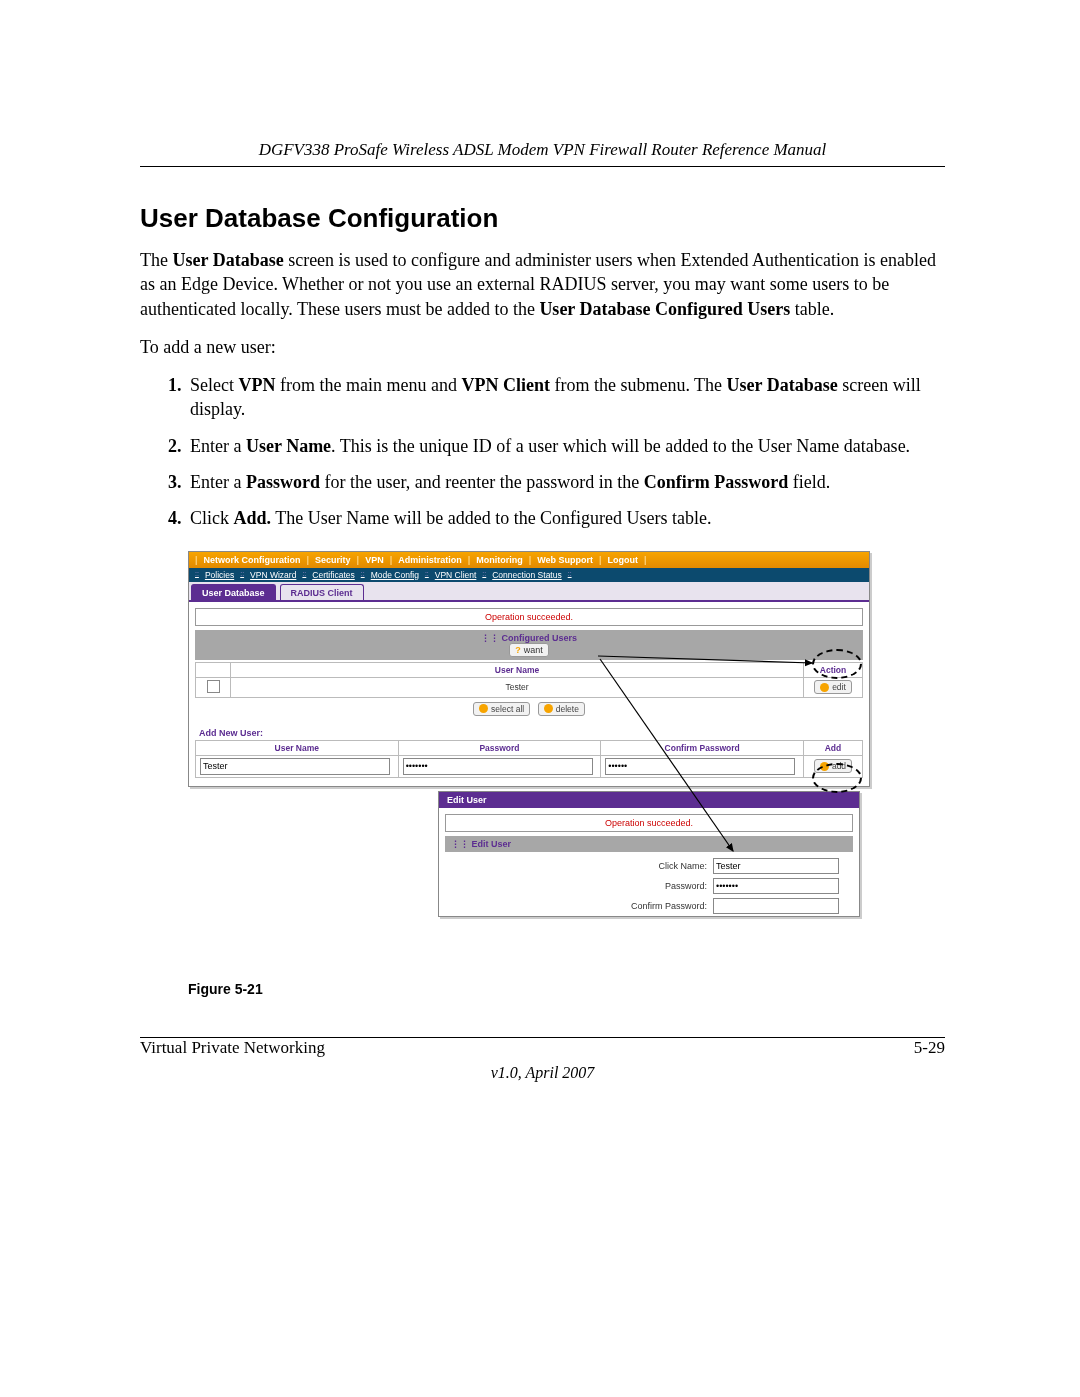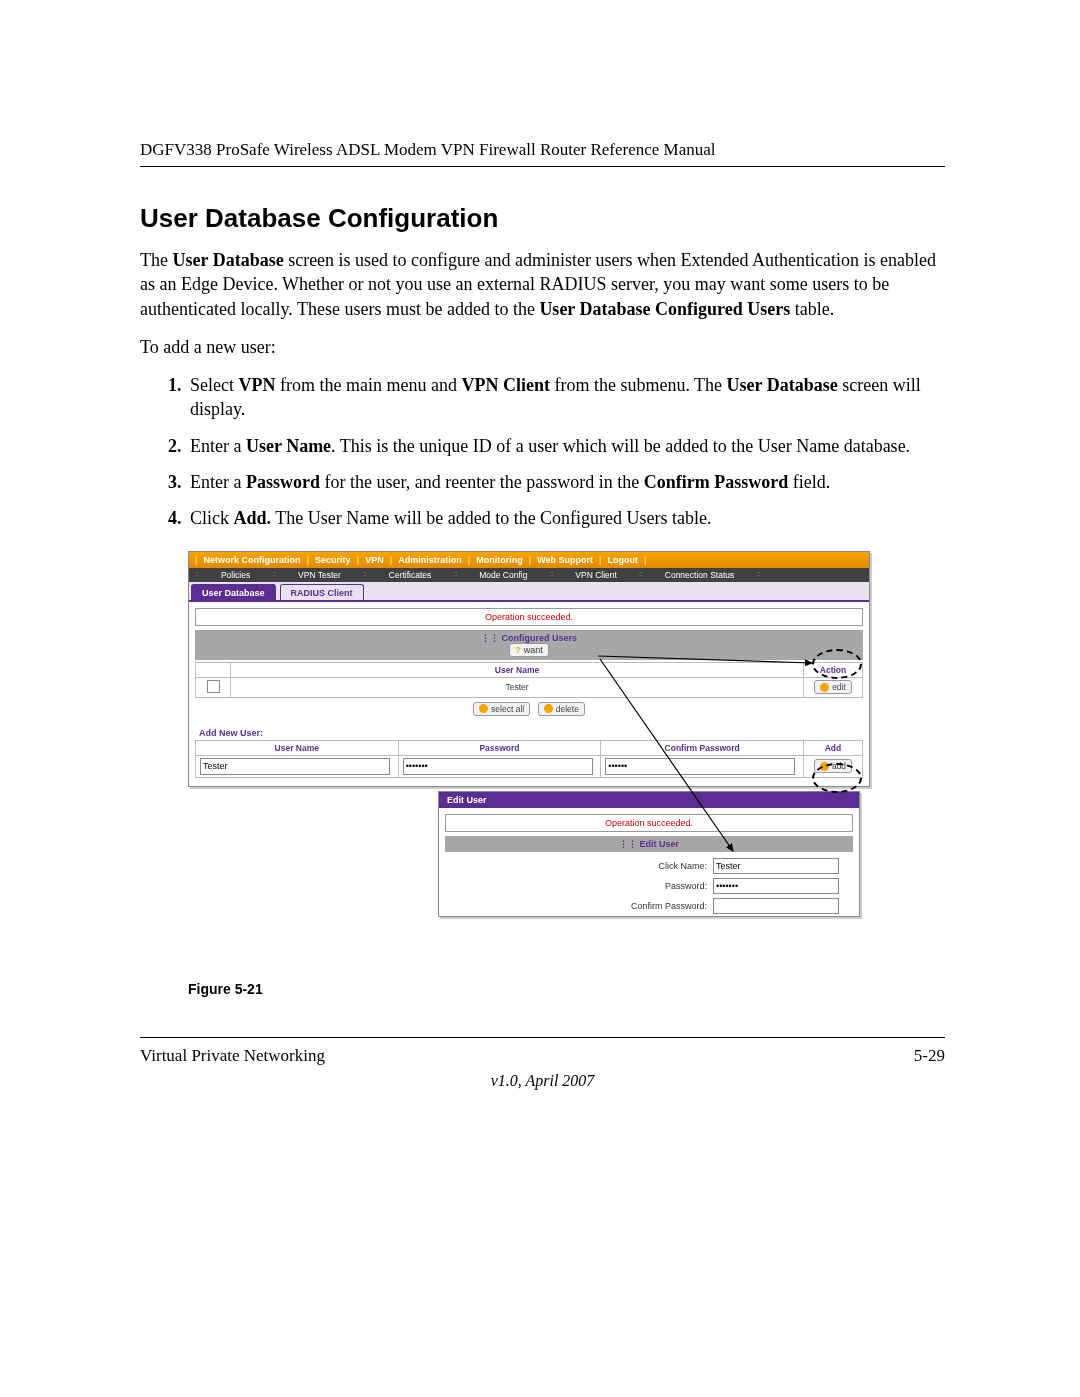--- a/index.html
+++ b/index.html
@@ -9,22 +9,23 @@
     font-family: "Times New Roman", Times, serif;
     color: #000;
     width: 1080px;
   }
   .page {
     padding: 140px 135px 60px 140px;
     box-sizing: border-box;
     position: relative;
   }
   .running-head {
+    font-style: italic;
     font-size: 17px;
-    text-align: left;
+    text-align: center;
     border-bottom: 1.5px solid #000;
     padding-bottom: 6px;
     margin-bottom: 36px;
   }
   h2.section-title {
     font-family: Arial, Helvetica, sans-serif;
     font-weight: bold;
     font-size: 26px;
     margin: 0 0 14px 0;
   }
@@ -78,27 +79,28 @@
     color: #fff;
     font-weight: bold;
     font-size: 9px;
     padding: 3px 6px;
     display: flex;
     gap: 6px;
     white-space: nowrap;
   }
   .menu-bar span.sep { color: #ffd37a; }
   .menu-sub {
-    background: #404040;
+    background: #0c4a6e;
     color: #fff;
     font-size: 8.5px;
     padding: 2px 6px;
     display: flex;
-    gap: 22px;
+    gap: 6px;
     white-space: nowrap;
+    text-decoration: underline;
   }
   .menu-sub span.sep { color: #a88ecf; font-size: 7px; }
   .tabs-row {
     background: #e8e3ee;
     border-bottom: 2px solid #5c2d91;
     display: flex;
     font-size: 9px;
   }
   .tab {
     padding: 3px 10px 2px 10px;
@@ -207,21 +209,20 @@
     font-size: 9px;
     padding: 3px 8px;
   }
   .shot2 .panel-head2 {
     background: #a7a7a7;
     color: #5c2d91;
     font-weight: bold;
     font-size: 9px;
     padding: 3px 6px;
     margin: 0 6px;
-    text-align: center;
   }
   .shot2 .form-row {
     display: flex;
     justify-content: flex-end;
     align-items: center;
     gap: 6px;
     padding: 2px 20px;
     font-size: 9px;
   }
   .shot2 .form-row label { color: #333; }
@@ -261,21 +262,20 @@
     position: absolute;
     left: 0; top: 0;
     width: 700px; height: 420px;
     pointer-events: none;
   }
 
   
   .footer-rule {
     border-top: 1.5px solid #000;
     margin-top: 16px;
-    padding-top: 8px;
     display: flex;
     justify-content: space-between;
     font-size: 17px;
   }
   .footer-version {
     text-align: center;
     font-style: italic;
     font-size: 16px;
     margin-top: 6px;
   }
@@ -327,21 +327,21 @@
           <span class="sep">|</span>
         <span>Web Support</span>
           <span class="sep">|</span>
         <span>Logout</span>
           <span class="sep">|</span>
       </div>
       <div class="menu-sub">
         <span class="sep">::</span>
         <span>Policies</span>
           <span class="sep">::</span>
-        <span>VPN Tester</span>
+        <span>VPN Wizard</span>
           <span class="sep">::</span>
         <span>Certificates</span>
           <span class="sep">::</span>
         <span>Mode Config</span>
           <span class="sep">::</span>
         <span>VPN Client</span>
           <span class="sep">::</span>
         <span>Connection Status</span>
           <span class="sep">::</span>
       </div>

